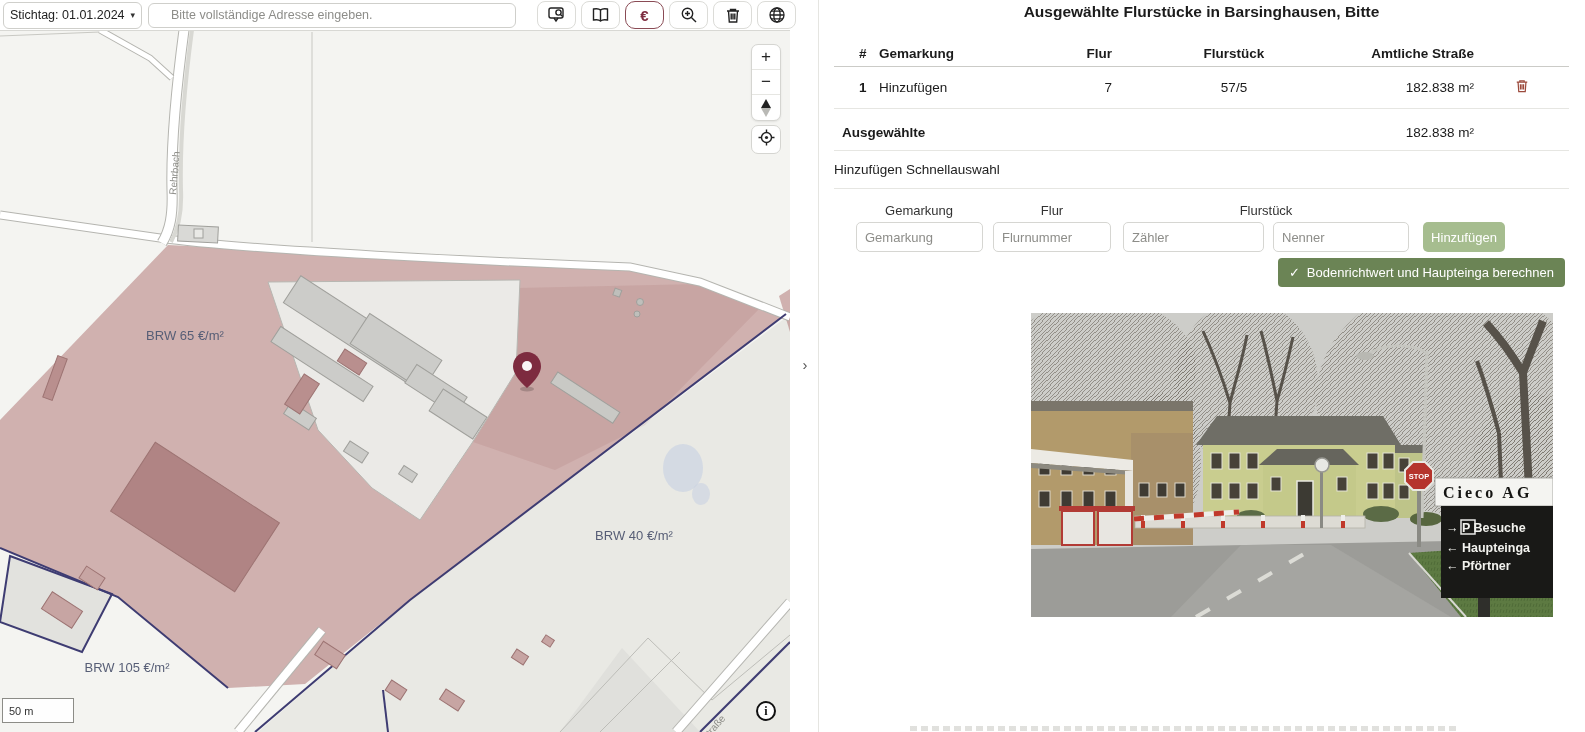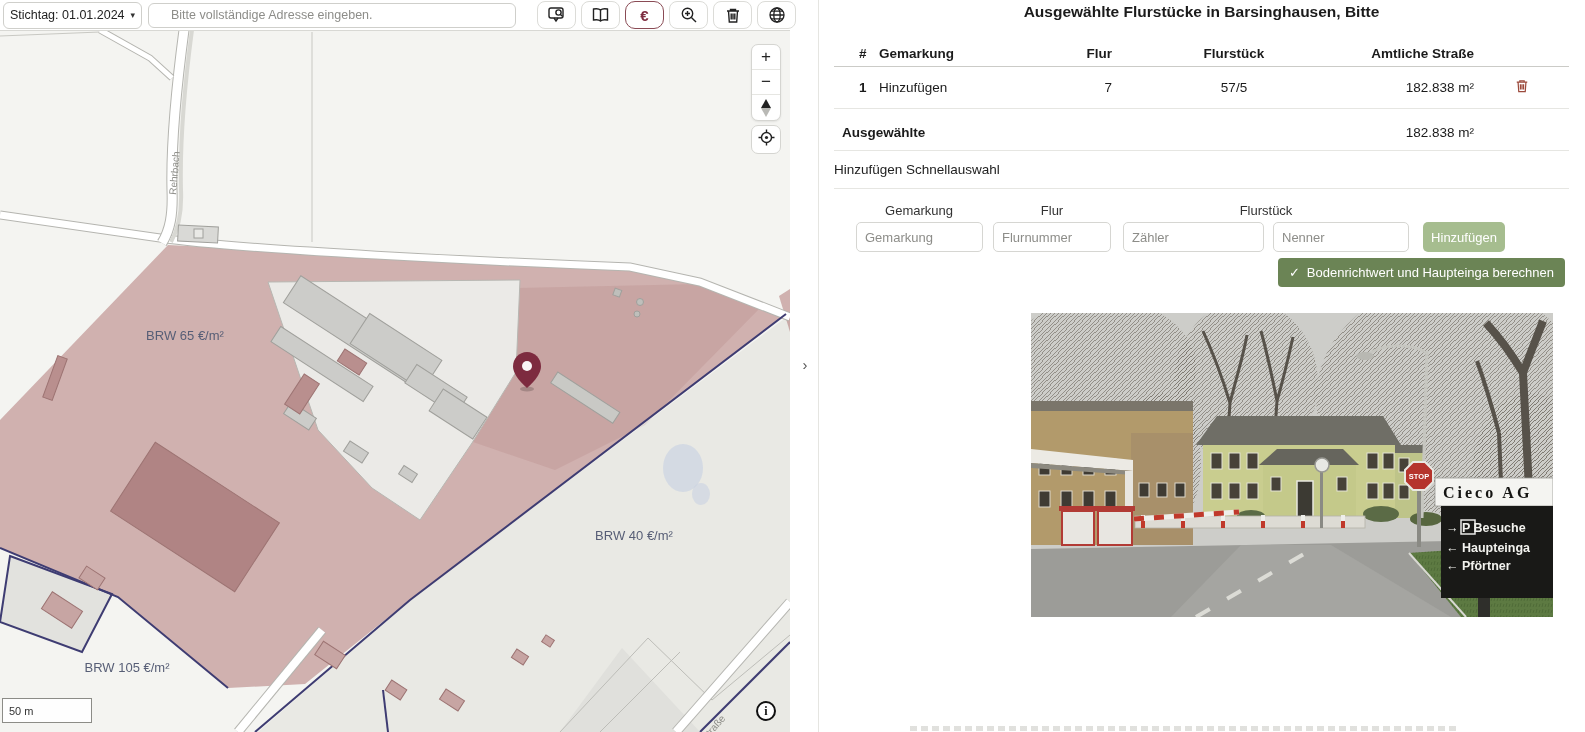--- a/index.html
+++ b/index.html
@@ -19,21 +19,21 @@
   .map-wrap svg{display:block;}
   svg text.brw{font-family:"Liberation Sans",sans-serif;font-size:13px;fill:#575e76;}
   svg text.street{font-family:"Liberation Sans",sans-serif;font-size:10px;fill:#8d8d88;}
   .mapctrl{position:absolute;left:751px;top:44px;width:28px;background:#fff;border:1px solid #d5d5d1;border-radius:7px;box-shadow:0 1px 2px rgba(0,0,0,.08);z-index:6;}
   .mapctrl .mbtn{width:28px;height:25px;display:flex;align-items:center;justify-content:center;font-size:17px;color:#222;cursor:pointer;border-bottom:1px solid #e6e6e2;box-sizing:border-box;}
   .mapctrl .mbtn:last-child{border-bottom:none;}
   .compass{display:flex;flex-direction:column;align-items:center;justify-content:center;cursor:pointer;height:25px;}
   .compass .n{width:0;height:0;border-left:5px solid transparent;border-right:5px solid transparent;border-bottom:9px solid #222;}
   .compass .s{width:0;height:0;border-left:5px solid transparent;border-right:5px solid transparent;border-top:9px solid #b9b9b5;}
   .locate-btn{position:absolute;left:751px;top:125px;width:28px;height:27px;background:#fff;border:1px solid #d5d5d1;border-radius:7px;display:flex;align-items:center;justify-content:center;cursor:pointer;z-index:6;}
-  .scalebar{position:absolute;left:2px;top:698px;width:90px;height:25px;background:rgba(255,255,255,.9);border:1.5px solid #8c8c87;box-sizing:border-box;font-size:11px;color:#333;display:flex;align-items:center;padding-left:6px;z-index:6;}
+  .scalebar{position:absolute;left:2px;top:698px;width:72px;height:25px;background:rgba(255,255,255,.9);border:1.5px solid #8c8c87;box-sizing:border-box;font-size:11px;color:#333;display:flex;align-items:center;padding-left:6px;z-index:6;}
   .info-btn{position:absolute;left:756px;top:701px;width:20px;height:20px;border-radius:50%;background:#fff;border:2px solid #111;box-sizing:border-box;display:flex;align-items:center;justify-content:center;font-size:12px;font-weight:bold;color:#111;font-family:"Liberation Serif",serif;cursor:pointer;z-index:6;}
   .gutter{position:absolute;left:790px;top:0;width:28px;height:732px;background:#fff;}
   .expander{position:absolute;left:795px;top:352px;width:20px;height:24px;display:flex;align-items:center;justify-content:center;color:#55555);color:#555;font-size:15px;cursor:pointer;z-index:7;}
   
   .panel{position:absolute;left:818px;top:0;width:767px;height:732px;background:#fff;border-left:1px solid #e5e5e1;}
   .panel-inner{position:absolute;left:15px;top:0;width:735px;}
   .p-title{position:absolute;left:0;top:3px;width:735px;text-align:center;font-size:15.5px;}
   .p-title .pre{font-weight:600;}
   .p-title .city{font-weight:800;}
   .tbl-head,.tbl-row{position:absolute;left:0;width:735px;display:grid;grid-template-columns:45px 112px 121px 244px 118px 1fr;align-items:center;font-size:13.5px;}

